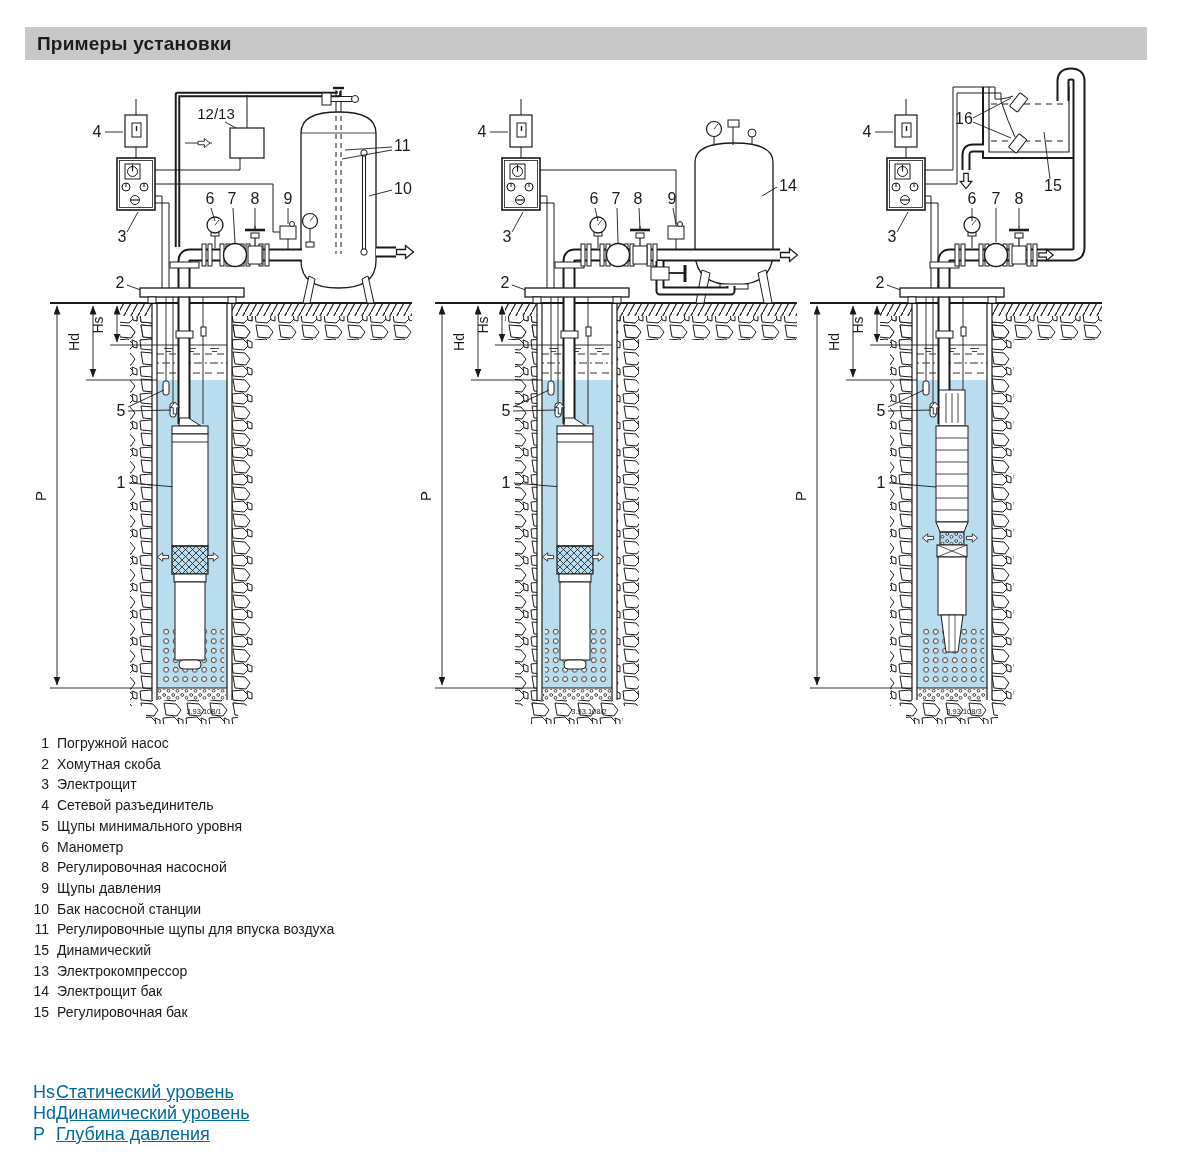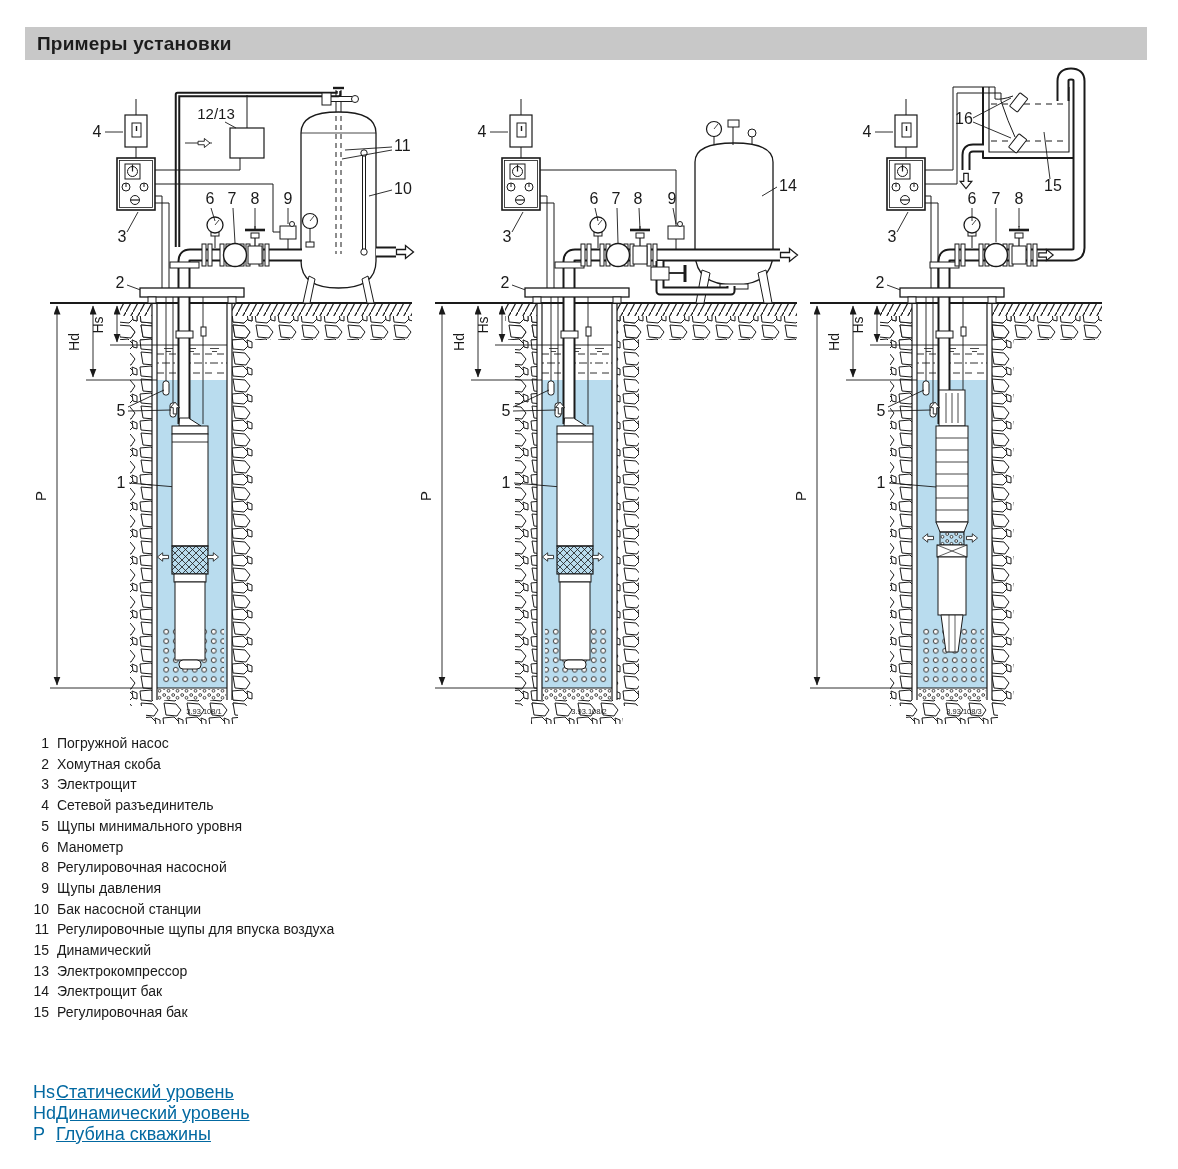--- a/index.html
+++ b/index.html
@@ -514,15 +514,15 @@
     <div class="lrow"><span class="lnum">11</span><span>Регулировочные щупы для впуска воздуха</span></div>
     <div class="lrow"><span class="lnum">15</span><span>Динамический</span></div>
     <div class="lrow"><span class="lnum">13</span><span>Электрокомпрессор</span></div>
     <div class="lrow"><span class="lnum">14</span><span>Электрощит бак</span></div>
     <div class="lrow"><span class="lnum">15</span><span>Регулировочная бак</span></div>
   </div>
 
   <div class="abbr">
     <div class="arow"><span class="akey">Hs</span><span>Статический уровень</span></div>
     <div class="arow"><span class="akey">Hd</span><span>Динамический уровень</span></div>
-    <div class="arow"><span class="akey">P</span><span>Глубина скважины</span></div>
+    <div class="arow"><span class="akey">P</span><span>Глубина давления</span></div>
   </div>
 </div>
 
 </body></html>

